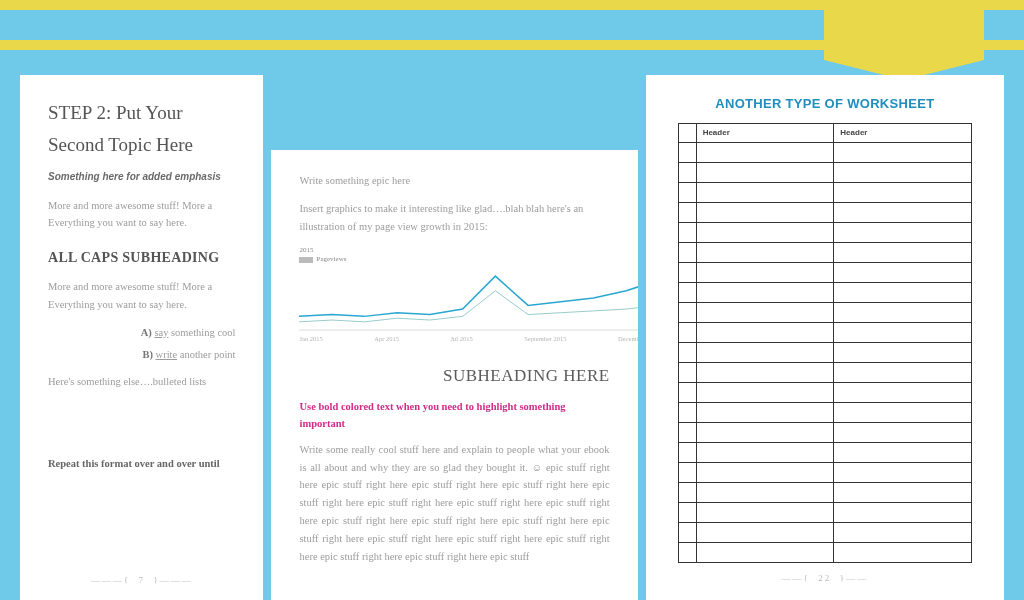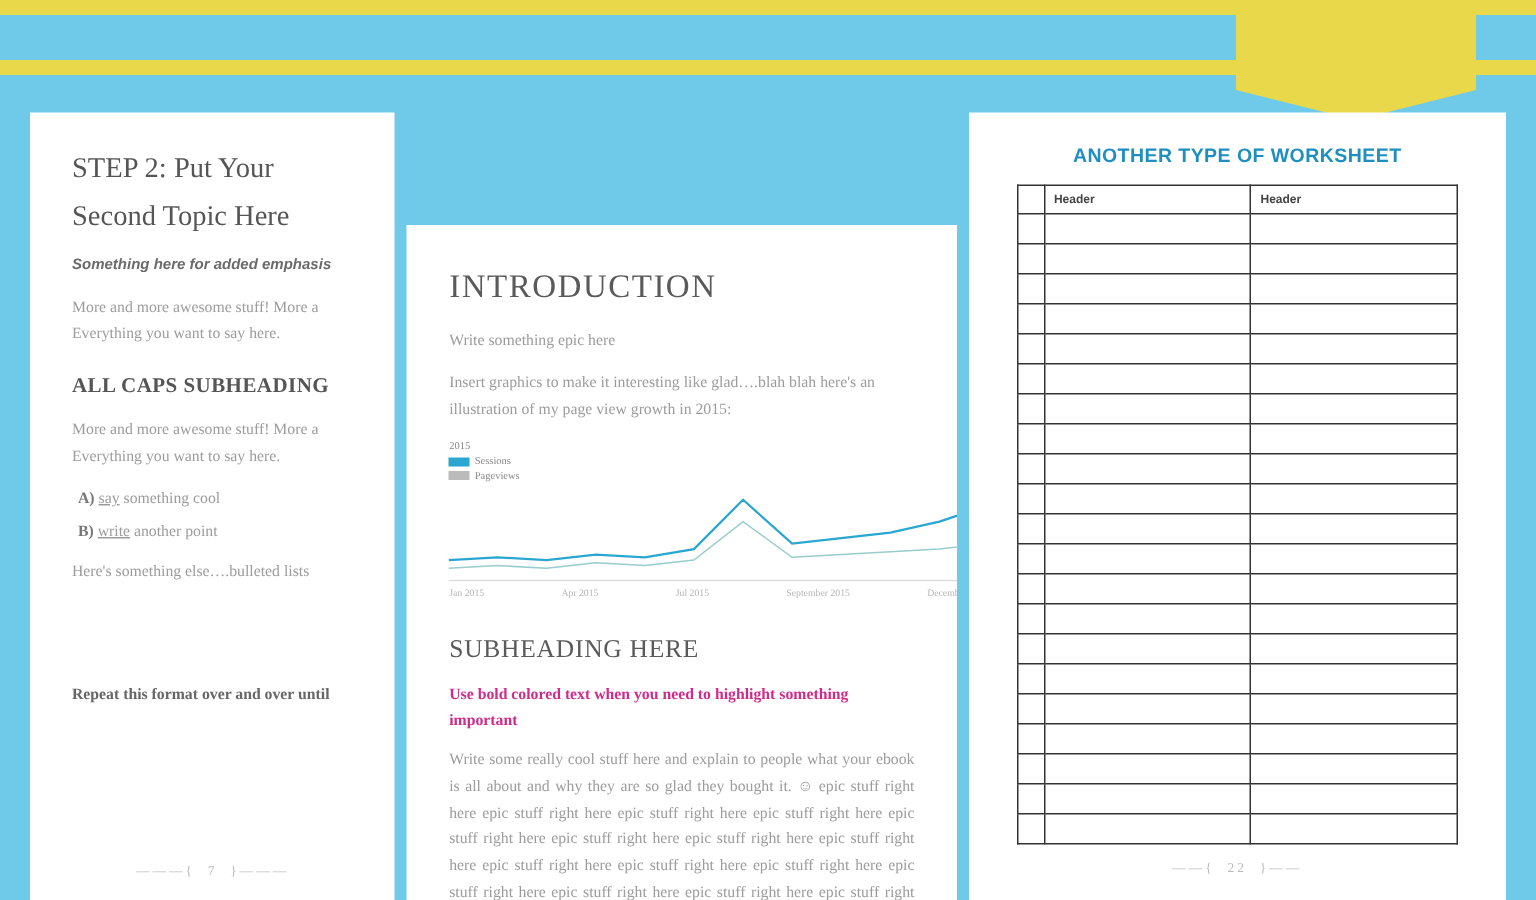--- a/index.html
+++ b/index.html
@@ -70,21 +70,21 @@
     margin-bottom: 12px;
   }
   .body-text { color: #9c9c9c; font-size: 10.5px; margin-bottom: 10px; }
   h2.caps {
     font-family: Georgia, serif;
     color: #555;
     font-size: 14px;
     letter-spacing: .3px;
     margin: 14px 0 8px 0;
   }
-  .lettered { margin-left: 4px; margin-bottom: 4px; color:#9c9c9c; font-size:10.5px;}
+  .lettered { margin-left: 4px; margin-bottom: 4px; color:#9c9c9c; font-size:10.5px;text-align:right;}
   .lettered b { color:#777; }
   .lettered .u { text-decoration: underline; }
   ul.bullets { margin: 6px 0 14px 34px; color:#9c9c9c; font-size:10.5px;}
   ul.bullets li { margin-bottom: 2px; }
   .repeat { font-weight: bold; color:#666; font-size:10.5px; margin-top: 64px;}
   .pagefoot {
     position: absolute;
     bottom: 12px; left: 0; right: 0;
     text-align: center;
     font-size: 9px; color:#bbb;
@@ -99,20 +99,21 @@
     margin-bottom: 10px;
     font-weight: normal;
   }
   h2.sub {
     font-family: Georgia, serif;
     color: #5a5a5a;
     font-size: 17px;
     letter-spacing: .5px;
     margin: 18px 0 8px 0;
     font-weight: normal;
+    text-align: right;
   }
   .highlight {
     color: #d12b8a;
     font-weight: bold;
     font-size: 10.5px;
     margin-bottom: 8px;
     line-height:1.6;
   }
   .chart-wrap { margin: 8px 0 6px 0; }
   .chart-legend { font-size: 7px; color:#888; line-height:1.4; margin-bottom:2px;}
@@ -174,32 +175,27 @@
       <span class="u">write</span><span> another point</span>
     </div>
     <div class="body-text" style="margin-top:10px">Here's something else….bulleted lists</div>
     <div class="repeat">Repeat this format over and over until</div>
     <div class="pagefoot">
       ———<span class="brace">{</span>&nbsp;&nbsp;<span>7</span>&nbsp;&nbsp;<span class="brace">}</span>———
     </div>
   </div>
 
   <div class="page mid">
-    <h1 class="intro">INTRODUCTION</h1>
     <div class="body-text">Write something epic here</div>
     <div class="body-text">Insert graphics to make it interesting like glad….blah blah here's an illustration of my page view growth in 2015:</div>
 
     <div class="chart-wrap">
       <div class="chart-legend">
         <div class="row">
             <span>2015</span>
-          </div>
-        <div class="row">
-            <span class="sw"></span>
-            <span>Sessions</span>
           </div>
         <div class="row">
             <span class="sw gray"></span>
             <span>Pageviews</span>
           </div>
       </div>
       <svg class="chart" viewBox="0 0 360 64">
         <line x1="0" y1="63" x2="360" y2="63" stroke="#ddd" stroke-width="1"></line>
         <polyline id="series-pageviews" fill="none" stroke="#2aa7d1" stroke-width="1.5" points="0,49.371428571428574 32.72727272727273,47.542857142857144 65.45454545454545,49.371428571428574 98.18181818181819,45.714285714285715 130.9090909090909,47.542857142857144 163.63636363636363,42.05714285714286 196.36363636363637,9.142857142857146 229.0909090909091,38.4 261.8181818181818,34.74285714285715 294.54545454545456,31.08571428571429 327.27272727272725,23.771428571428572 360,12.799999999999997"></polyline>
         <polyline id="series-sessions" fill="none" stroke="#9cc" stroke-width="1" points="0,54.85714285714286 32.72727272727273,53.028571428571425 65.45454545454545,54.85714285714286 98.18181818181819,51.2 130.9090909090909,53.028571428571425 163.63636363636363,49.371428571428574 196.36363636363637,23.771428571428572 229.0909090909091,47.542857142857144 261.8181818181818,45.714285714285715 294.54545454545456,43.885714285714286 327.27272727272725,42.05714285714286 360,38.4"></polyline>

